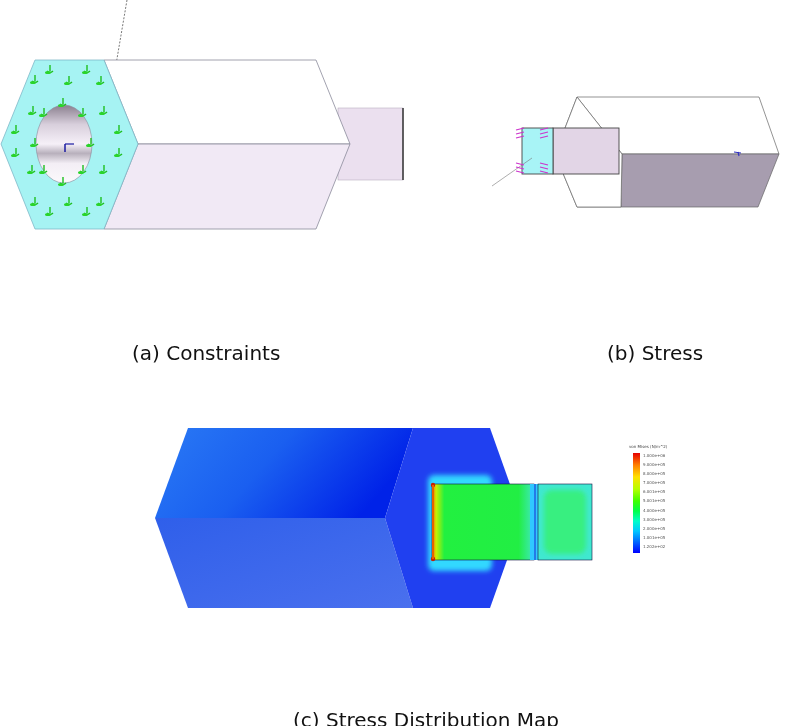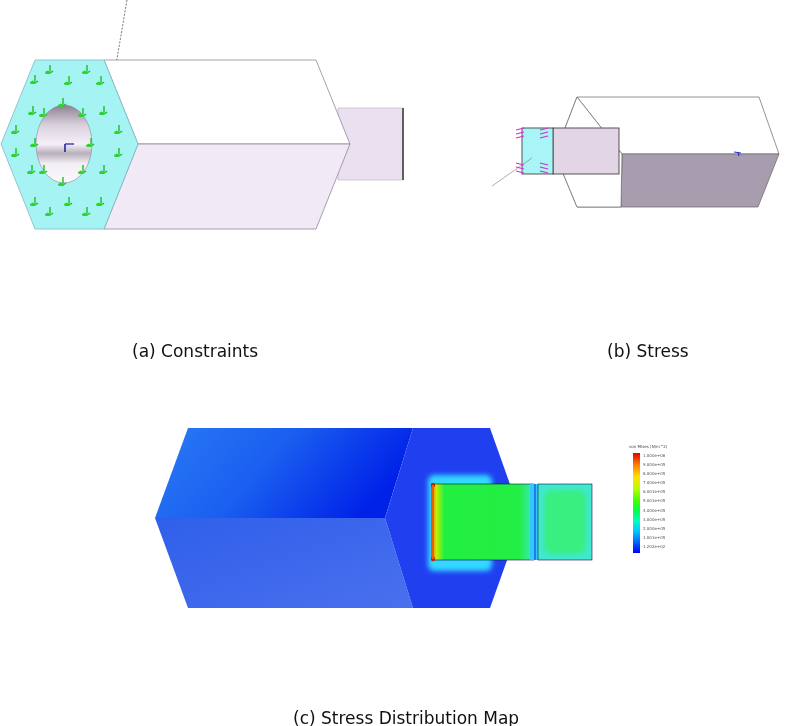--- a/index.html
+++ b/index.html
@@ -1,20 +1,20 @@
 <!DOCTYPE html>
 <html><head>
 <meta charset="utf-8">
 <style>
   html, body { margin: 0; padding: 0; background: #ffffff; }
   body { width: 787px; height: 726px; position: relative; overflow: hidden;
          font-family: "DejaVu Sans", sans-serif; }
   .panel { position: absolute; }
   .caption { position: absolute; font-family: "DejaVu Sans", sans-serif;
-             font-size: 17px; color: #111; white-space: nowrap; }
+             font-size: 20px; color: #111; white-space: nowrap; }
   svg { display: block; }
   .legend { position: absolute; left: 627px; top: 444px; width: 60px; }
   .legend-title { font-size: 4px; color: #444; white-space: nowrap; margin-left: 2px; }
   .legend-body { position: relative; margin-top: 4px; height: 100px; }
   .legend-bar { position: absolute; left: 6px; top: 0; width: 7px; height: 100px;
     background: linear-gradient(to bottom, #e60000 0%, #ff7f00 12%, #ffe100 24%,
       #b7ff00 36%, #40ff00 48%, #00ff4a 58%, #00ffc8 68%, #00c8ff 78%,
       #0070ff 88%, #0000ff 100%); }
   .legend-labels { position: absolute; left: 16px; top: -2px; }
   .legend-label { font-size: 4px; color: #555; height: 9.1px; line-height: 9.1px; white-space: nowrap; }

